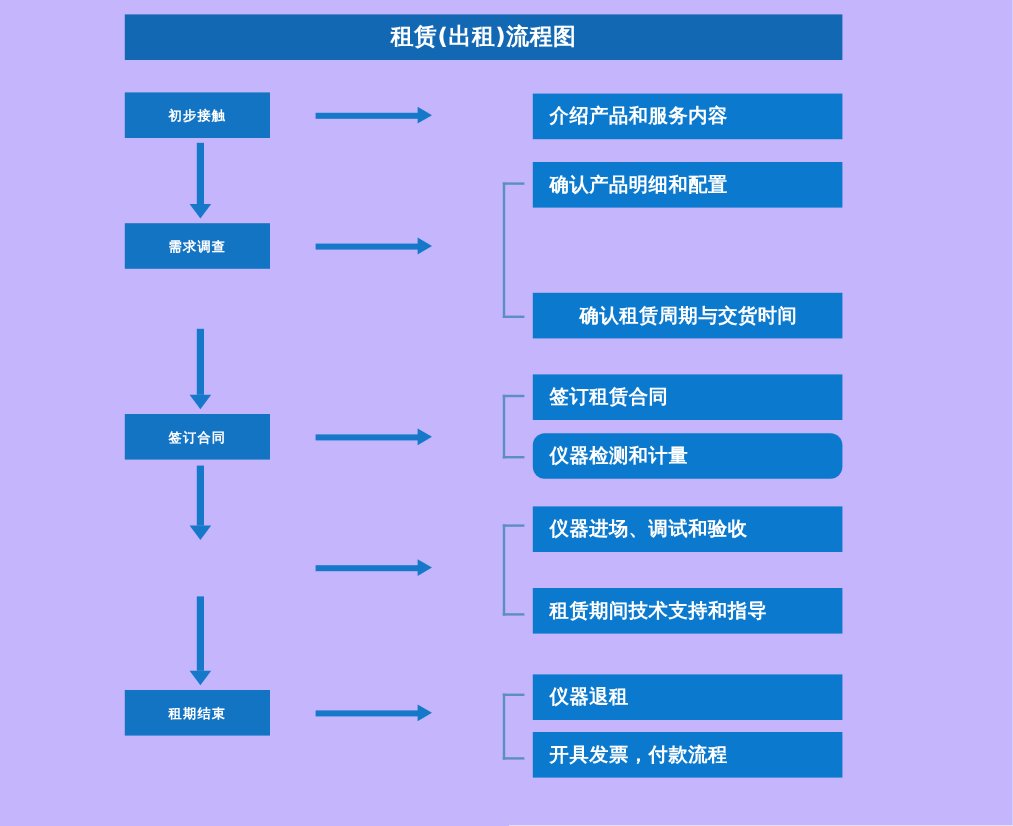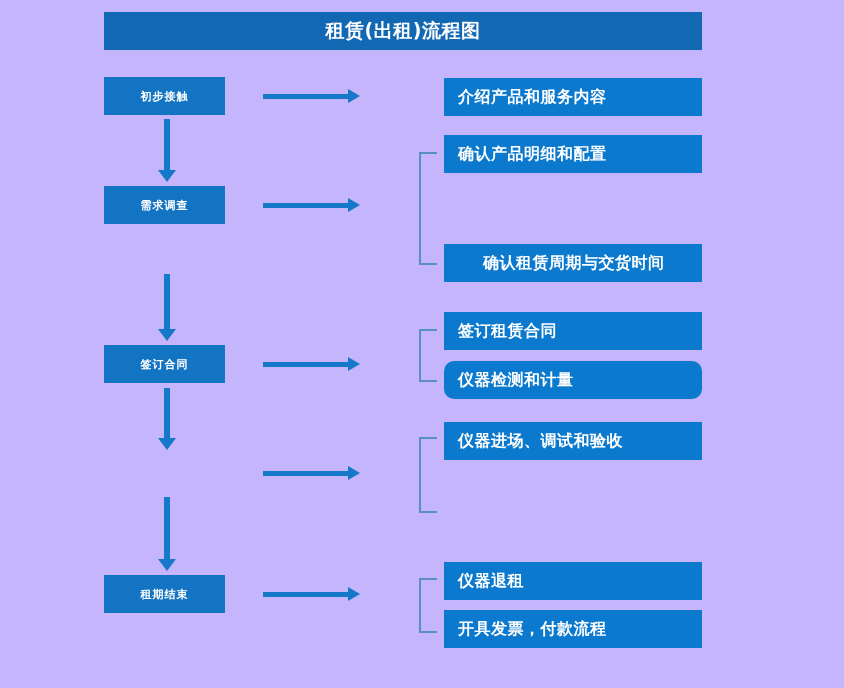--- a/index.html
+++ b/index.html
@@ -186,17 +186,18 @@
 
   <div class="detail-box" style="top:78px;">介绍产品和服务内容</div>
 
   <div class="detail-box" style="top:135px;">确认产品明细和配置</div>
   <div class="detail-box" style="top:244px;padding-left:39px;">确认租赁周期与交货时间</div>
 
   <div class="detail-box" style="top:312px;">签订租赁合同</div>
   <div class="detail-box" style="top:361px;border-radius:10px;">仪器检测和计量</div>
 
   <div class="detail-box" style="top:422px;">仪器进场、调试和验收</div>
+  <div class="detail-box" style="top:490px;">租赁期间技术支持和指导</div>
 
   <div class="detail-box" style="top:562px;">仪器退租</div>
   <div class="detail-box" style="top:610px;">开具发票，付款流程</div>
 
 </div>
 
 </body></html>

